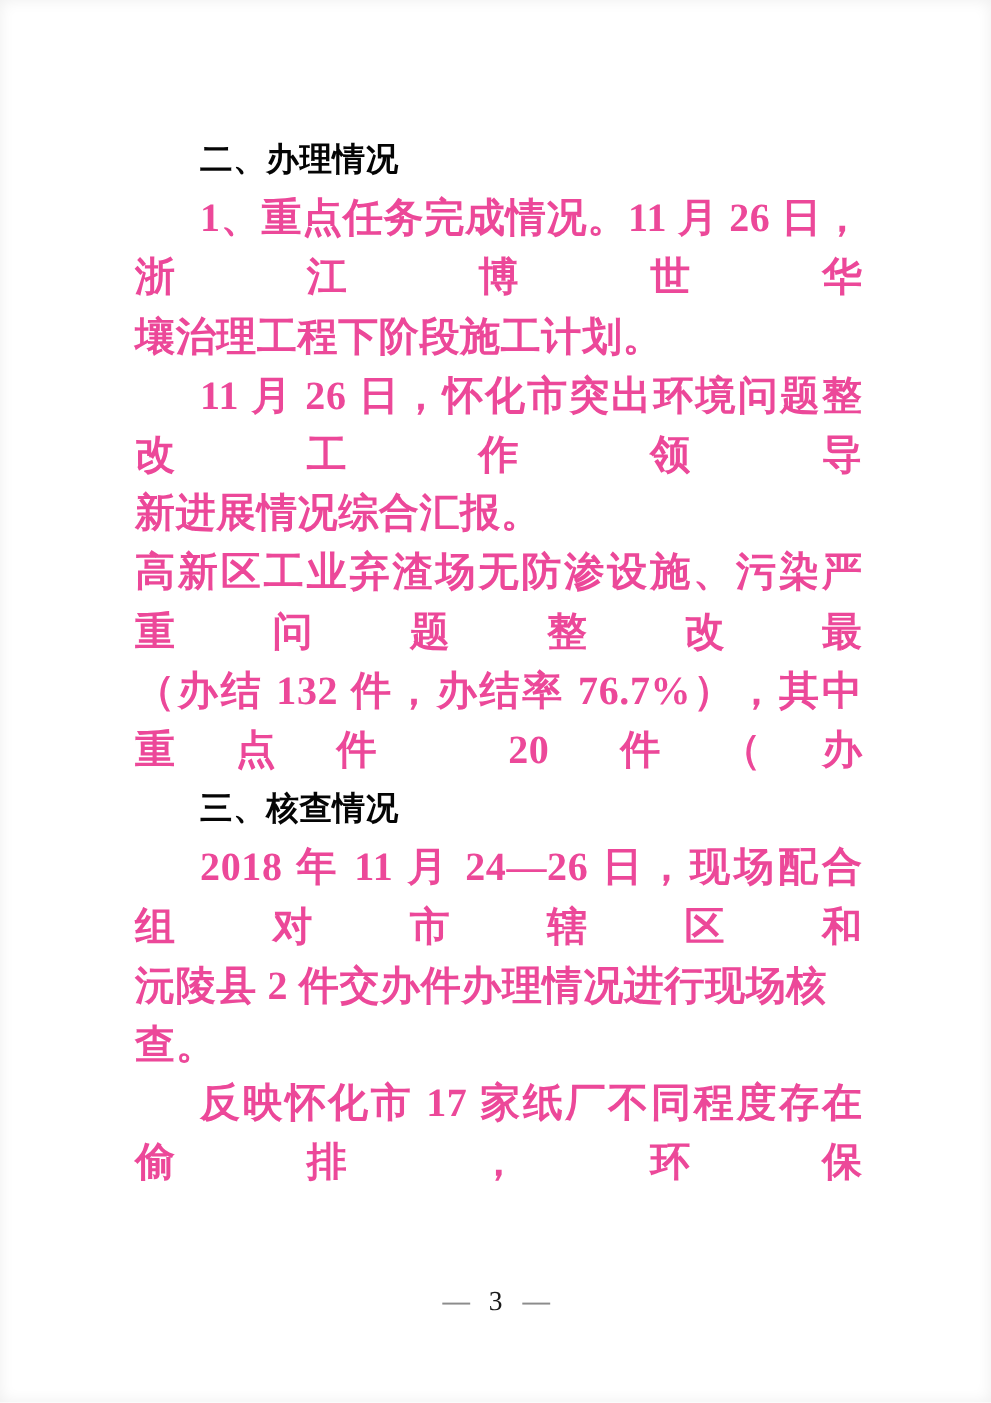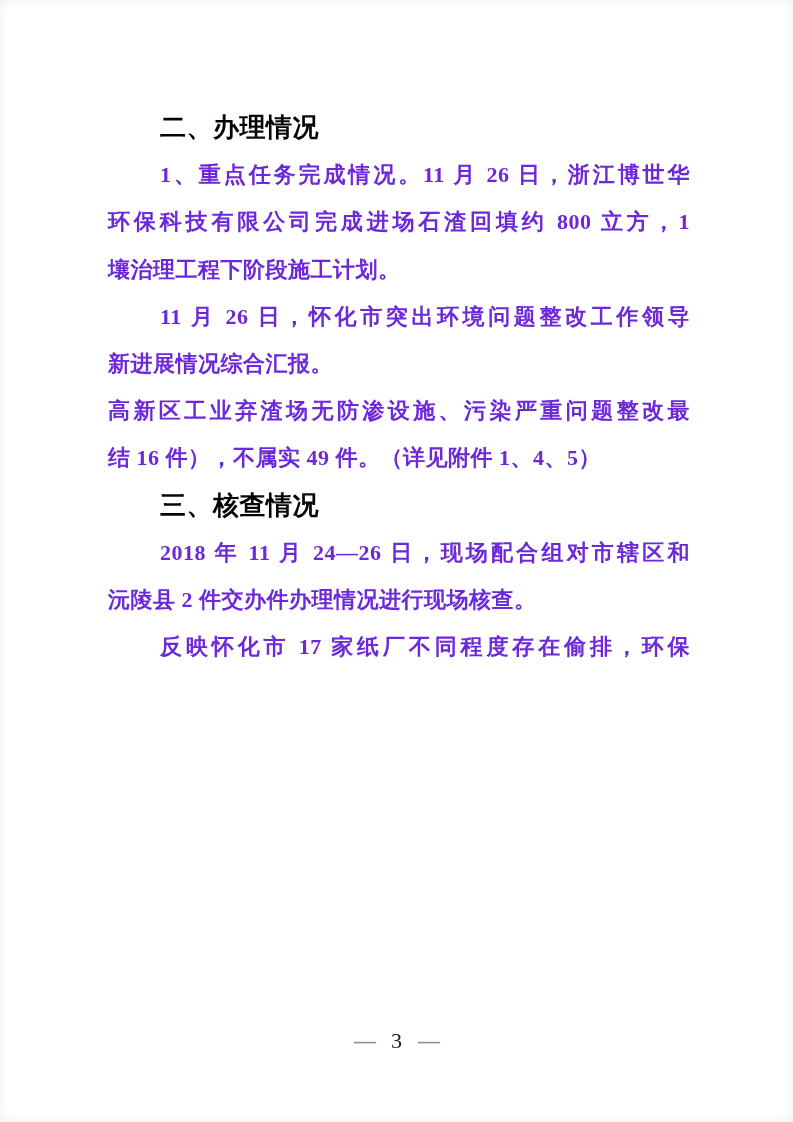--- a/index.html
+++ b/index.html
@@ -17,22 +17,22 @@
     font-family: "Liberation Serif", "DejaVu Serif", serif;
   }
   .content {
     position: absolute;
     left: 108px;
     top: 104px;
     width: 582px;
   }
   .line {
     line-height: 47.2px;
-    font-size: 22px;
-    color: #6d28d9;
+    font-size: 32px;
+    color: #ec4899;
     white-space: normal;
     letter-spacing: 0.5px;
   }
   .line.body {
     font-family: "Liberation Serif", "DejaVu Serif", serif;
     font-weight: 600;
   }
   .line.heading {
     font-family: Liberation Sans, sans-serif;
     font-weight: bold;
@@ -67,26 +67,25 @@
   }
 </style>
 </head>
 <body>
 
 <div class="page">
   <div class="content">
 
   <div class="line heading indent left">二、办理情况</div>
       <div class="line body indent justify">1、重点任务完成情况。11 月 26 日，浙江博世华</div>
-      <div class="line body justify">环保科技有限公司完成进场石渣回填约 800 立方，1</div>
       <div class="line body left">壤治理工程下阶段施工计划。</div>
       <div class="line body indent justify">11 月 26 日，怀化市突出环境问题整改工作领导</div>
       <div class="line body left">新进展情况综合汇报。</div>
       <div class="line body justify">高新区工业弃渣场无防渗设施、污染严重问题整改最</div>
-      <div class="line body left">结 16 件），不属实 49 件。（详见附件 1、4、5）</div>
+      <div class="line body justify">（办结 132 件，办结率 76.7%），其中重点件 20 件（办</div>
       <div class="line heading indent left">三、核查情况</div>
       <div class="line body indent justify">2018 年 11 月 24—26 日，现场配合组对市辖区和</div>
       <div class="line body left">沅陵县 2 件交办件办理情况进行现场核查。</div>
       <div class="line body indent justify">反映怀化市 17 家纸厂不同程度存在偷排，环保</div>
     </div>
   <div class="footer">
     <span class="dash">—</span><span class="num">3</span><span class="dash">—</span>
   </div>
 </div>
 

